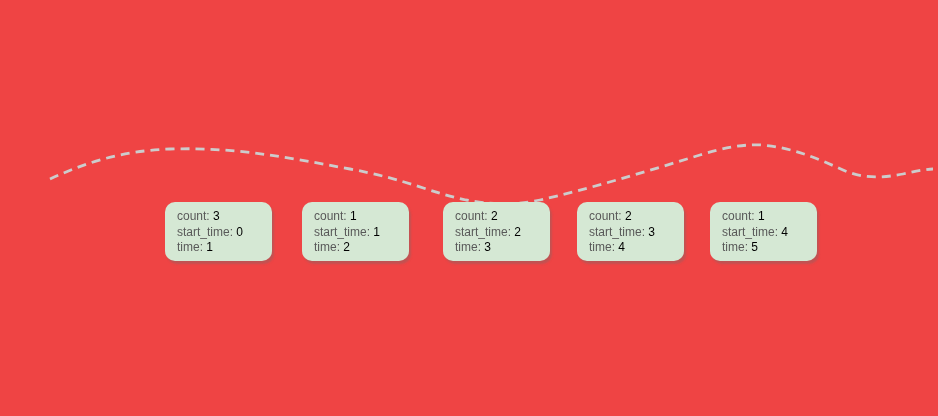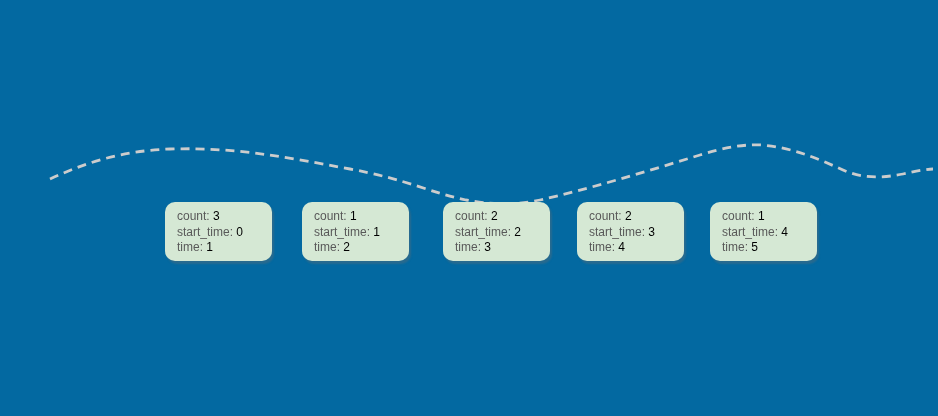--- a/index.html
+++ b/index.html
@@ -4,21 +4,21 @@
 <style>
   html, body {
     margin: 0;
     padding: 0;
     background: #000000;
   }
   .canvas {
     position: relative;
     width: 938px;
     height: 416px;
-    background: #0369a1;
+    background: #ef4444;
     overflow: hidden;
     font-family: "Liberation Sans", sans-serif;
   }
   .curve-svg {
     position: absolute;
     left: 0;
     top: 0;
     z-index: 1;
   }
   .card {

